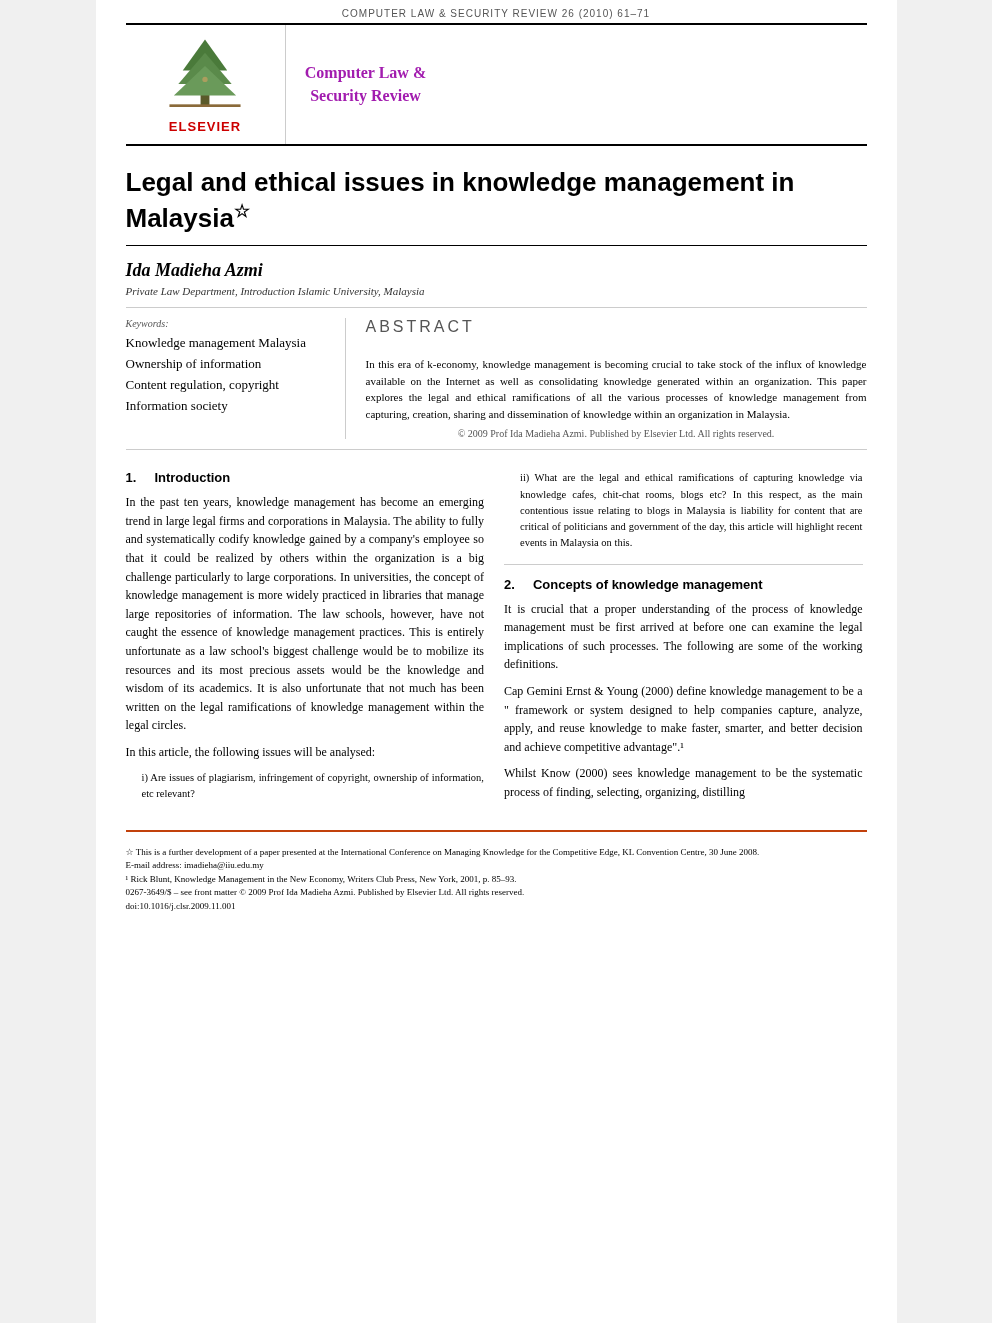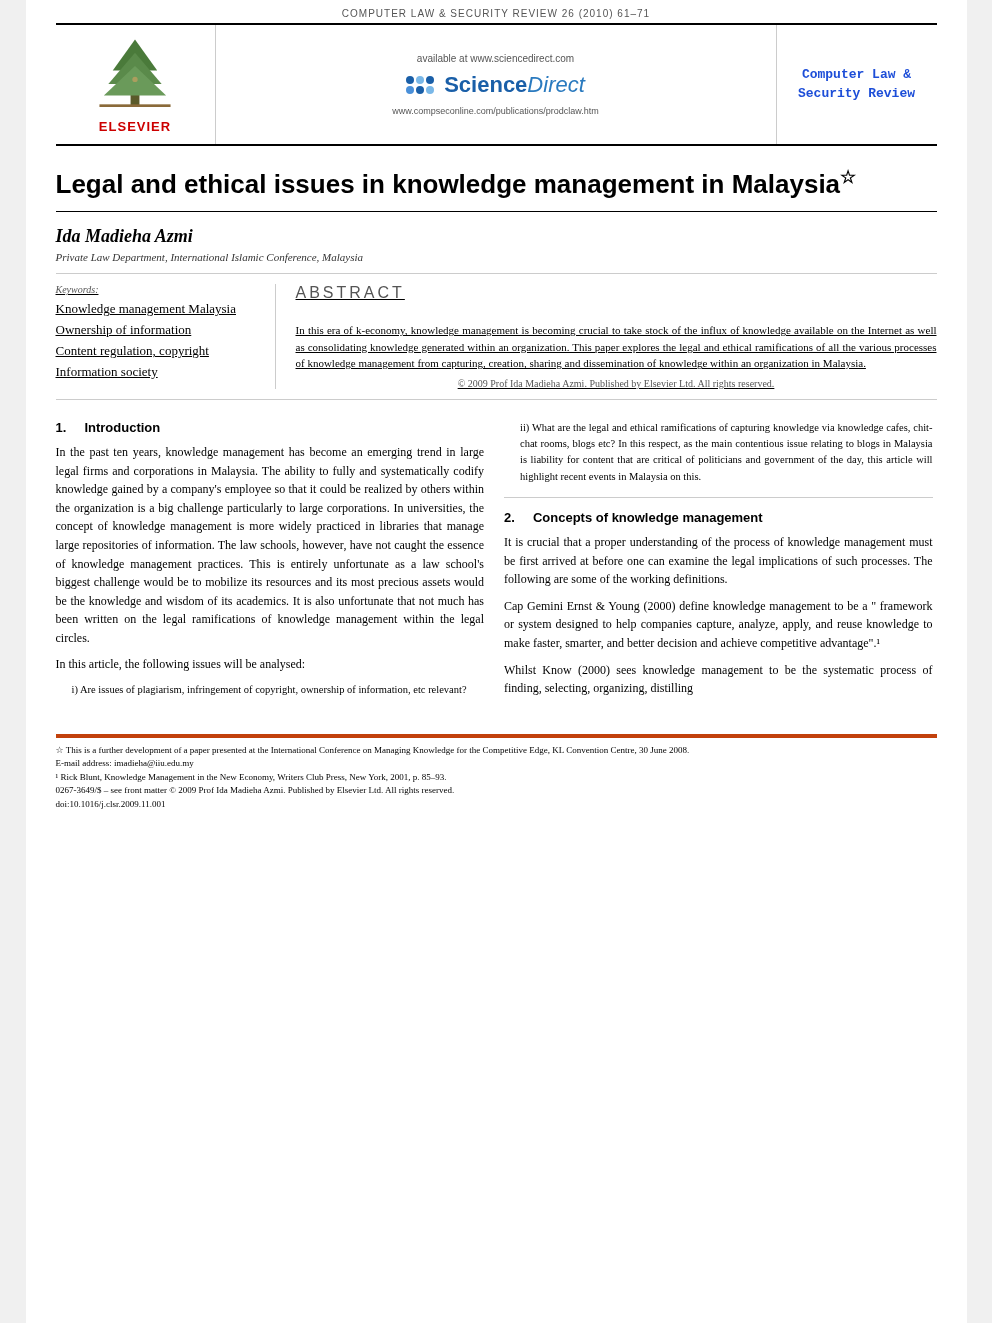--- a/index.html
+++ b/index.html
@@ -5,21 +5,21 @@
     * { margin: 0; padding: 0; box-sizing: border-box; }
     body {
       background: #f0f0f0;
       font-family: 'Times New Roman', Times, serif;
       display: flex;
       justify-content: center;
       align-items: flex-start;
       min-height: 100vh;
     }
     .page {
-      width: 941px;
+      width: 801px;
       min-height: 1323px;
       background: #fff;
       position: relative;
       padding: 0;
     }
     .top-bar {
       text-align: center;
       font-size: 10px;
       color: #555;
       letter-spacing: 1px;
@@ -105,24 +105,24 @@
       width: 160px;
       min-width: 160px;
       display: flex;
       flex-direction: column;
       align-items: center;
       justify-content: center;
       padding: 10px;
       text-align: center;
     }
     .journal-name-text {
-      font-family: Liberation Mono, monospace;
-      font-size: 13px;
-      font-weight: bold;
-      color: #1d4ed8;
+      font-family: Liberation Serif, serif;
+      font-size: 16px;
+      font-weight: bold;
+      color: #a21caf;
       line-height: 1.4;
     }
     .article-title-section {
       margin: 20px 30px 10px 30px;
       border-bottom: 1px solid #000;
       padding-bottom: 10px;
     }
     .article-title {
       font-size: 26px;
       font-weight: bold;
@@ -151,21 +151,20 @@
     }
     .divider-line {
       border: none;
       border-top: 1px solid #ccc;
       margin: 10px 30px;
     }
     .content-section {
       display: flex;
       margin: 0 30px;
       gap: 20px;
-      text-decoration: underline;
     }
     .keywords-col {
       width: 220px;
       min-width: 220px;
       border-right: 1px solid #ccc;
       padding-right: 15px;
     }
     .keywords-label {
       font-size: 10px;
       font-style: italic;
@@ -222,23 +221,23 @@
       font-weight: bold;
     }
     .body-text {
       font-size: 12px;
       line-height: 1.55;
       color: #000;
       text-align: justify;
       margin-bottom: 8px;
     }
     .footnote-section {
-      margin: 28px 30px 10px 30px;
-      border-top: 4px solid #c2410c;
-      padding-top: 6px;
+      margin: 20px 30px 10px 30px;
+      border-top: 2px solid #c2410c;
+      padding-top: 14px;
     }
     .footnote-line {
       font-size: 9px;
       color: #000;
       line-height: 1.5;
     }
     .list-item {
       margin-left: 16px;
       font-size: 10.5px;
       line-height: 1.55;
@@ -272,50 +271,35 @@
         <polygon points="60,20 30,55 90,55" fill="#5a8a4a"></polygon>
         <polygon points="60,35 25,68 95,68" fill="#6a9a5a"></polygon>
 
         <rect x="20" y="78" width="80" height="3" fill="#8a6a3a"></rect>
 
         <circle cx="60" cy="50" r="3" fill="#c8a060" opacity="0.7"></circle>
       </svg>
       <div class="elsevier-label">ELSEVIER</div>
     </div>
 
-    <div class="center-header">
-      <div class="available-text">available at www.sciencedirect.com</div>
-      <div class="sciencedirect-logo">
-        <div class="sd-dots">
-          <div class="sd-dot dark"></div>
-          <div class="sd-dot light"></div>
-          <div class="sd-dot dark"></div>
-          <div class="sd-dot"></div>
-          <div class="sd-dot dark"></div>
-          <div class="sd-dot light"></div>
-        </div>
-        <div class="sd-text"><span>Science</span>Direct</div>
-      </div>
-      <div class="website-text">www.compseconline.com/publications/prodclaw.htm</div>
-    </div>
 
     <div class="journal-name">
       <div class="journal-name-text">Computer Law &amp; Security Review</div>
     </div>
   </div>
 
   <div class="article-title-section">
     <div class="article-title">
       <span>Legal and ethical issues in knowledge management in Malaysia</span><span class="star">☆</span>
     </div>
   </div>
 
   <div class="author-section">
     <div class="author-name">Ida Madieha Azmi</div>
-    <div class="affiliation">Private Law Department, International Islamic Conference, Malaysia</div>
+    <div class="affiliation">Private Law Department, Introduction Islamic University, Malaysia</div>
   </div>
 
   <hr class="divider-line">
 
   <div class="content-section">
     <div class="keywords-col">
       <div class="keywords-label">Keywords:</div>
       <div class="keyword-item">Knowledge management Malaysia</div>
       <div class="keyword-item">Ownership of information</div>
       <div class="keyword-item">Content regulation, copyright</div>

